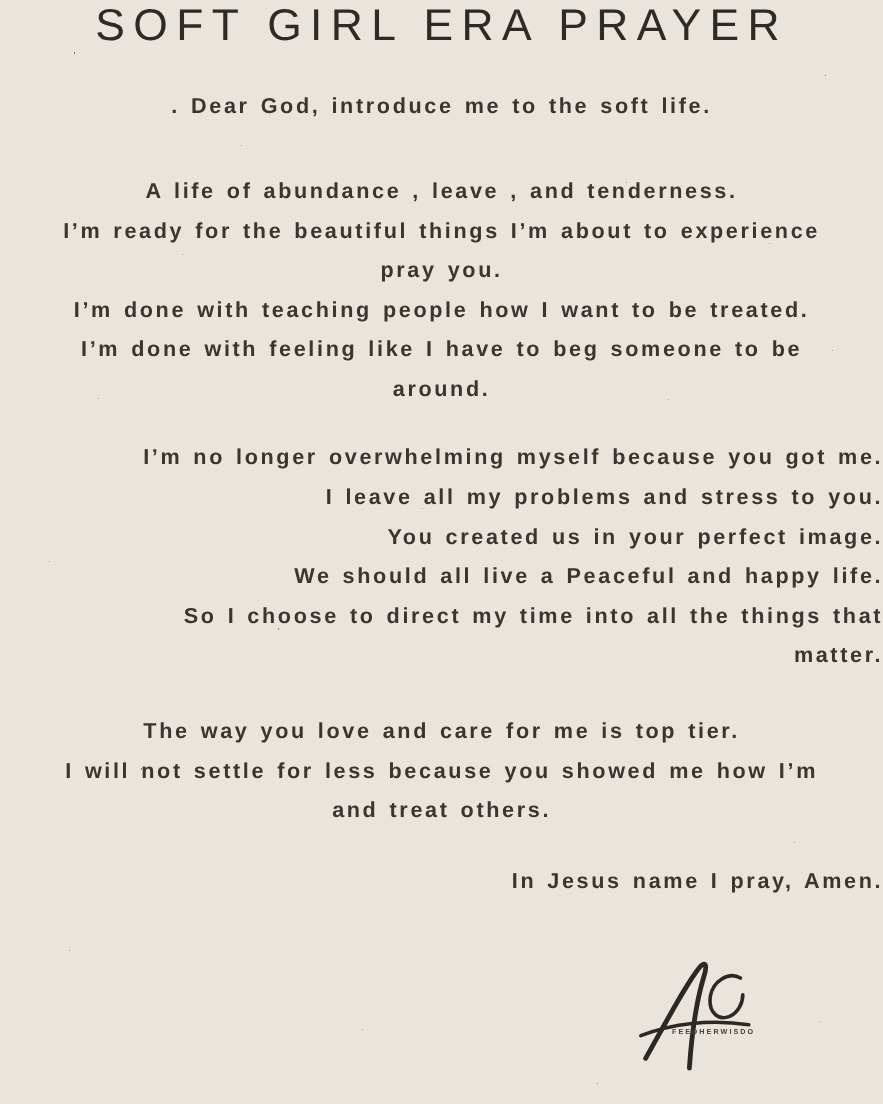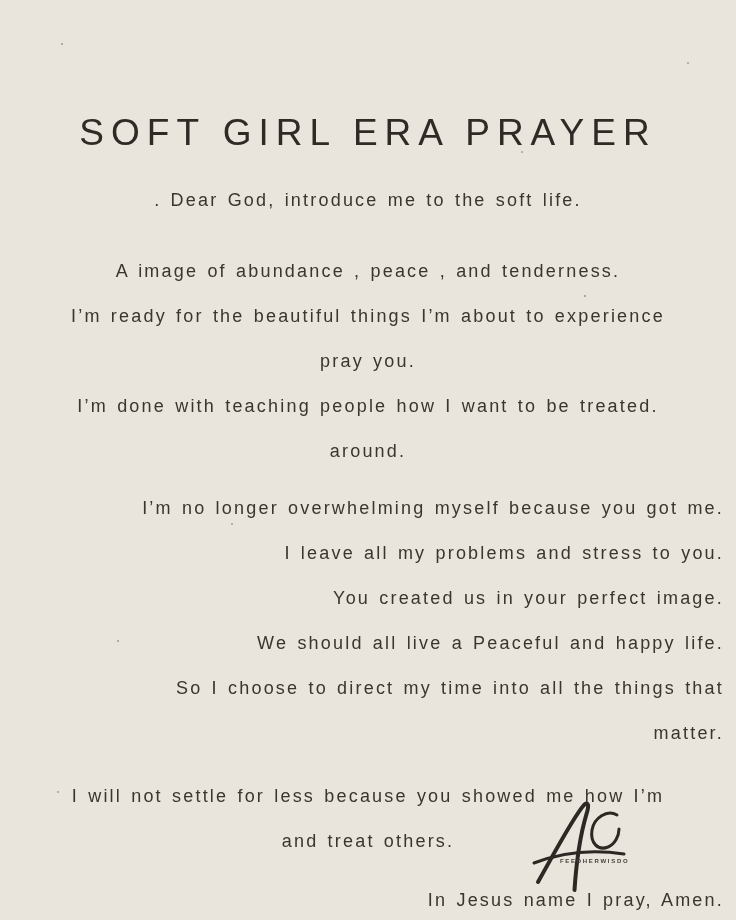--- a/index.html
+++ b/index.html
@@ -33,30 +33,29 @@
       radial-gradient(circle 1.5px at 58px 792px, #938b7e 45%, transparent 50%),
       radial-gradient(circle 1px   at 302px 858px,#a79f92 45%, transparent 50%),
       radial-gradient(circle 1px   at 683px 851px,#a79f92 45%, transparent 50%),
       radial-gradient(circle 1.5px at 498px 903px,#938b7e 45%, transparent 50%),
       radial-gradient(circle 1px   at 201px 121px,#a79f92 45%, transparent 50%),
       radial-gradient(circle 1px   at 557px 333px,#a79f92 45%, transparent 50%),
       radial-gradient(circle 1px   at 352px 424px,#a79f92 45%, transparent 50%);
   }
   .title{
     margin:0;
-    padding-top:112px;
     font-size:37px;
     font-weight:400;
     letter-spacing:7px;
     color:#2e2a25;
   }
   .line{
-    margin:12px;
+    margin:0;
     font-size:18px;
-    font-weight:400;
+    font-weight:700;
     letter-spacing:2.2px;
     word-spacing:2px;
     line-height:33px;
     color:#3a362f;
   }
   .intro{margin-top:30px;}
   .para{margin-top:38px;}
   .para-2{margin-top:24px;text-align:right;}
   .para-3{margin-top:30px;}
   .closing{margin-top:26px;text-align:right;}
@@ -79,37 +78,39 @@
 </head>
 <body>
 
 <div class="poster">
 
   <h1 class="title">SOFT GIRL ERA PRAYER</h1>
 
   <p class="line intro">. Dear God, introduce me to the soft life.</p>
 
   <div class="para para-1">
-    <p class="line">A image of abundance , peace , and tenderness.</p>
+    <p class="line">A life of abundance , leave , and tenderness.</p>
     <p class="line">I’m ready for the beautiful things I’m about to experience</p>
     <p class="line">pray you.</p>
     <p class="line">I’m done with teaching people how I want to be treated.</p>
+    <p class="line">I’m done with feeling like I have to beg someone to be</p>
     <p class="line">around.</p>
   </div>
 
   <div class="para para-2">
     <p class="line">I’m no longer overwhelming myself because you got me.</p>
     <p class="line">I leave all my problems and stress to you.</p>
     <p class="line">You created us in your perfect image.</p>
     <p class="line">We should all live a Peaceful and happy life.</p>
     <p class="line">So I choose to direct my time into all the things that</p>
     <p class="line">matter.</p>
   </div>
 
   <div class="para para-3">
+    <p class="line">The way you love and care for me is top tier.</p>
     <p class="line">I will not settle for less because you showed me how I’m</p>
     <p class="line">and treat others.</p>
   </div>
 
   <p class="line closing">In Jesus name I pray, Amen.</p>
 
   <div class="signature">
     <svg width="140" height="110" viewBox="0 0 140 110" fill="none" stroke="#2c2823" stroke-linecap="round">
 
       <path d="M8 84 C26 52 44 18 54 7 C58 3 59.5 7 56.5 16 C50.5 36 46.5 62 44.5 92" stroke-width="4"></path>

